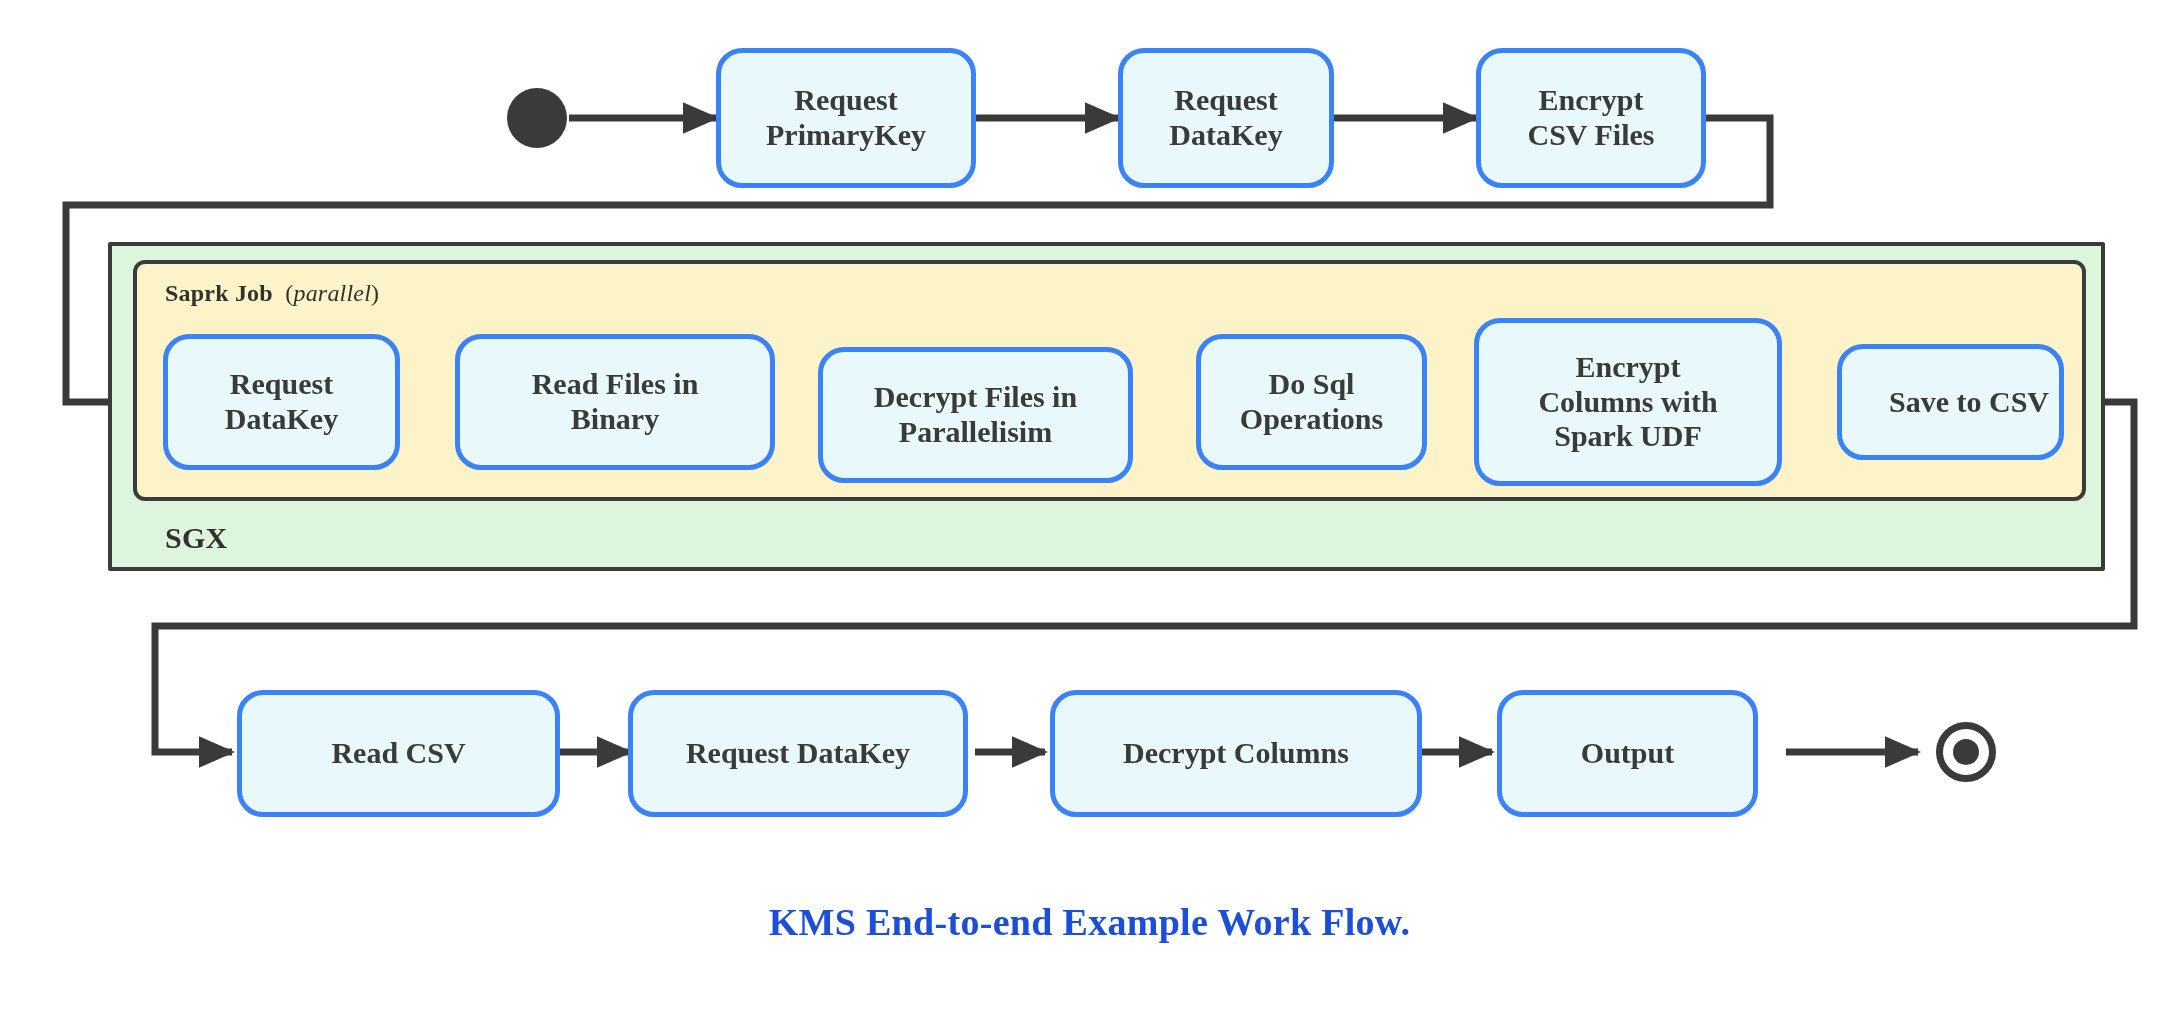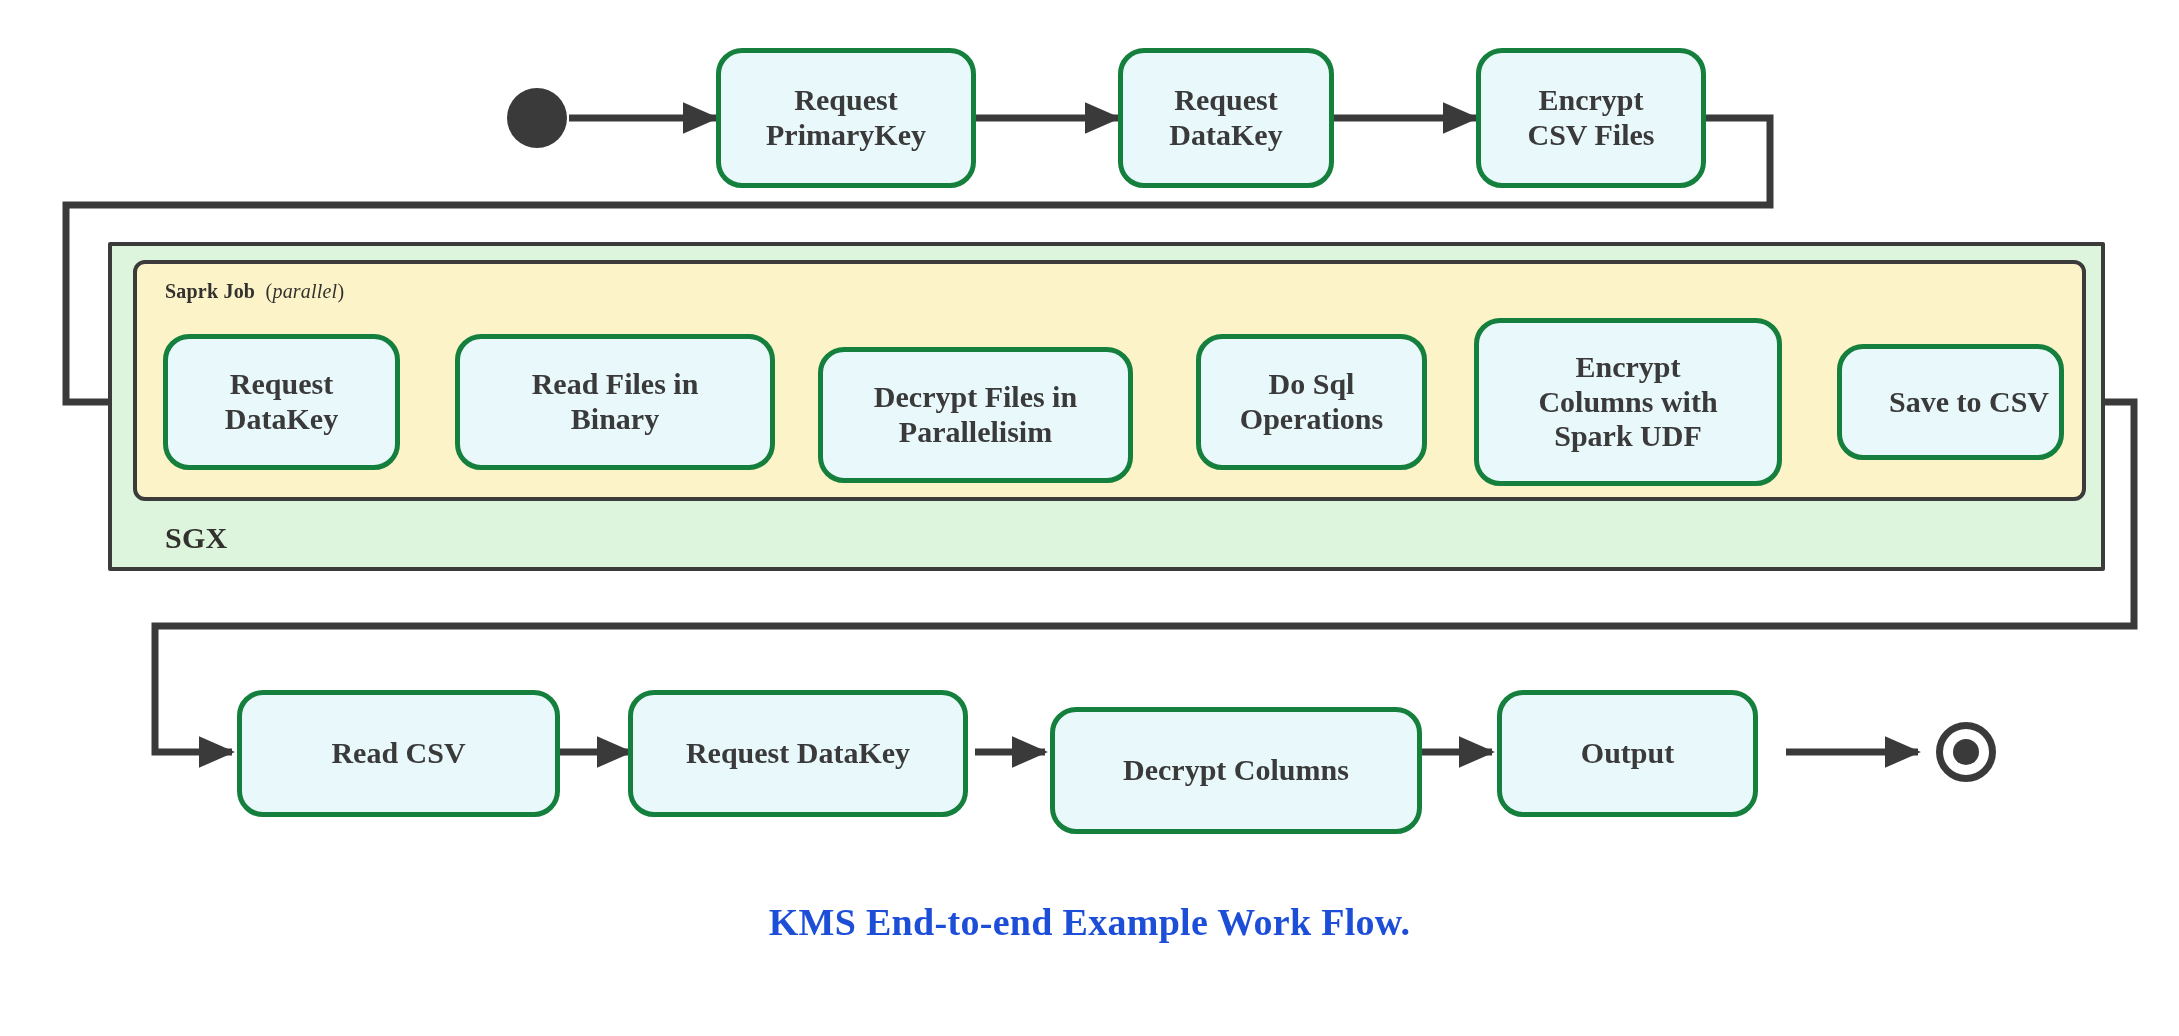--- a/index.html
+++ b/index.html
@@ -54,21 +54,21 @@
   .group-label .ital {
     font-style: italic;
     font-weight: normal;
   }
 
   
   .node {
     position: absolute;
     box-sizing: border-box;
     background: #e8f8fb;
-    border: 5px solid #15803d;
+    border: 5px solid #3b82f6;
     border-radius: 26px;
     display: flex;
     align-items: center;
     justify-content: center;
     text-align: center;
     font-weight: bold;
     color: #3a3a3a;
     font-size: 30px;
     line-height: 1.16;
     padding: 2px 10px;
@@ -147,21 +147,21 @@
       <path d="M 1786 752 L 1918 752" marker-end="url(#arrowhead)"></path>
     </g>
   </svg>
 
   <div class="start-node" style="left:507px; top:88px; width:60px; height:60px;"></div>
 
   <div class="group group-sgx" style="left:108px; top:242px; width:1997px; height:329px;"></div>
 
   <div class="group group-spark" style="left:133px; top:260px; width:1953px; height:241px;"></div>
 
-  <div class="group-label" style="left:165px; top:280px; font-size:20px;">
+  <div class="group-label" style="left:165px; top:280px; font-size:24px;">
     <span>Saprk Job</span><span class="paren">&nbsp; (</span><span class="ital">parallel</span><span class="paren">)</span>
   </div>
 
   <div class="group-label" style="left:165px; top:521px; font-size:30px;">SGX</div>
 
   <div class="node" style="left:716px; top:48px; width:260px; height:140px;">
     <div>
       <span>Request</span>
       <span>PrimaryKey</span>
     </div>
@@ -228,21 +228,21 @@
       <span>Read CSV</span>
     </div>
   </div>
 
   <div class="node" style="left:628px; top:690px; width:340px; height:127px;">
     <div>
       <span>Request DataKey</span>
     </div>
   </div>
 
-  <div class="node" style="left:1050px; top:690px; width:372px; height:127px;margin-top:17px;">
+  <div class="node" style="left:1050px; top:690px; width:372px; height:127px;">
     <div>
       <span>Decrypt Columns</span>
     </div>
   </div>
 
   <div class="node" style="left:1497px; top:690px; width:261px; height:127px;">
     <div>
       <span>Output</span>
     </div>
   </div>

